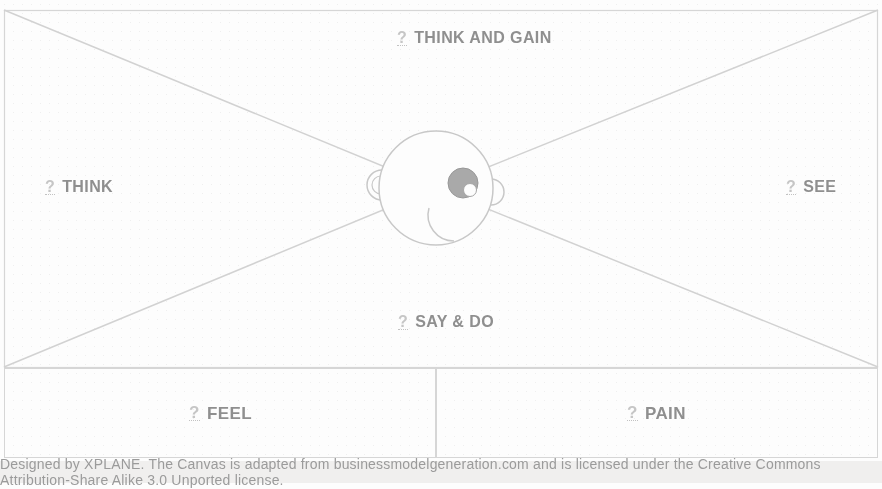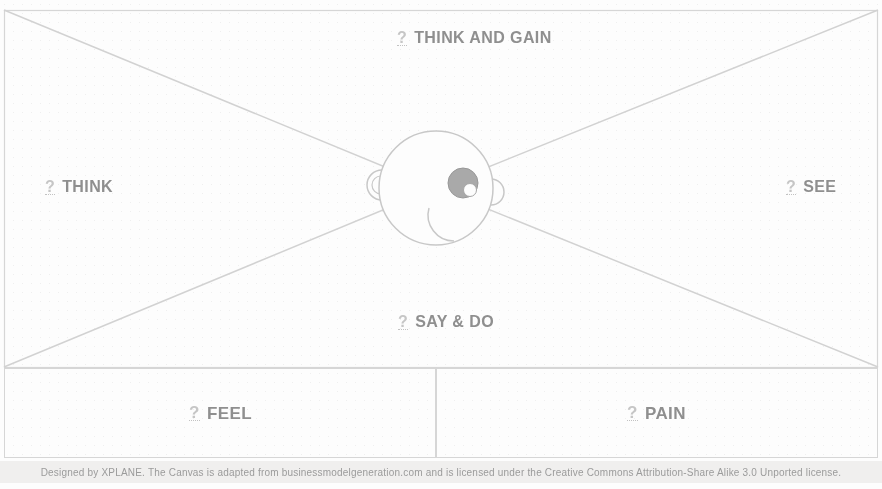--- a/index.html
+++ b/index.html
@@ -27,21 +27,21 @@
     border:1px solid #d6d6d6;
     display:flex;align-items:center;justify-content:center;
   }
   .panel .section-label{position:static;font-size:17px;}
   .panel-pain{left:4px;top:368px;width:433px;height:90px;}
   .panel-gain{left:435px;top:368px;width:443px;height:90px;}
   .footer-bar{
     position:absolute;left:0;top:461px;width:882px;height:22px;
     background:#f0efee;
     display:flex;align-items:center;justify-content:center;
-    font-size:10px;color:#9b9b9b;letter-spacing:0.2px;
+    font-size:14px;color:#9b9b9b;letter-spacing:0.2px;
   }
 </style>
 </head>
 <body>
 
 <svg class="structure" width="882" height="489" viewBox="0 0 882 489">
 
   <rect x="4.5" y="10.5" width="873" height="357" fill="none" stroke="#d6d6d6" stroke-width="1.2"></rect>
 
   <g stroke="#d2d2d2" stroke-width="1.5">

